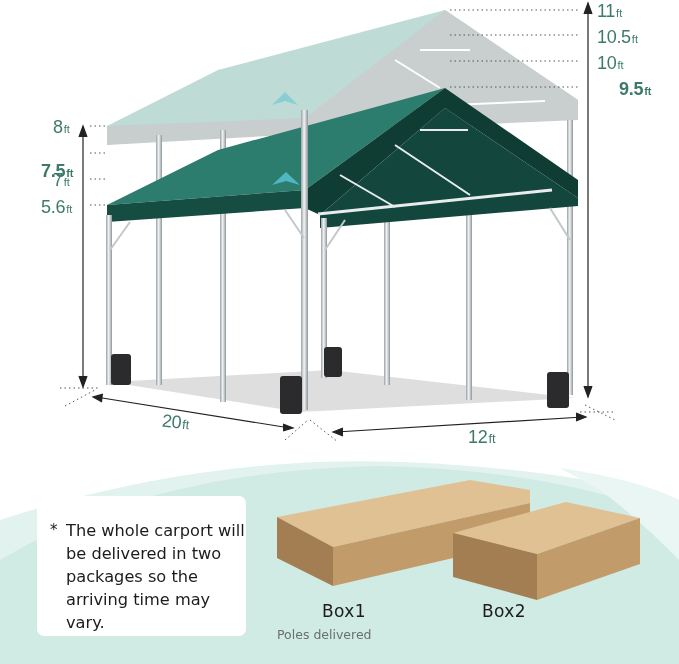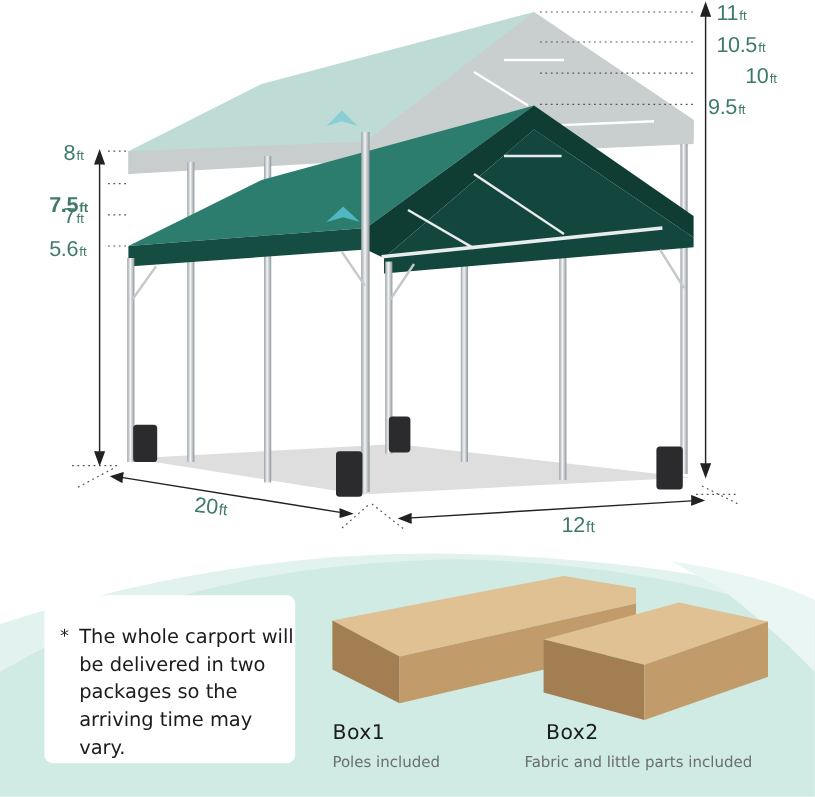--- a/index.html
+++ b/index.html
@@ -12,21 +12,21 @@
   .dim .num { font-size: 18px; letter-spacing: -0.3px; }
   .dim .unit { font-size: 11px; margin-left: 1px; }
   .dim.big .num { font-size: 18px; }
   .dim.big .unit { font-size: 13px; }
   .note-card { position: absolute; left: 37px; top: 496px; width: 209px; height: 140px;
                background: #ffffff; border-radius: 7px; }
   .note-text { position: absolute; left: 29px; top: 23px; width: 180px; color: #1c1c1c;
                font-family: "DejaVu Sans", sans-serif; font-size: 16.2px; line-height: 23px; }
   .note-star { position: absolute; left: -16px; top: 0; font-size: 15px; color: #1c1c1c; }
   .box-label { position: absolute; font-family: "DejaVu Sans", sans-serif; color: #1c1c1c;
-               font-size: 17px; letter-spacing: 0.4px; }
+               font-size: 17px; letter-spacing: 0.4px; margin-left: 45px; }
   .box-desc { position: absolute; font-family: "DejaVu Sans", sans-serif; color: #6a6f6c;
               font-size: 12.5px; }
 </style>
 </head>
 <body>
 
 <div class="stage">
 
   <svg class="scene" width="679" height="664" viewBox="0 0 679 664">
     <defs>
@@ -151,38 +151,37 @@
   <div class="dim" style="left:41px; top:198px;">
     <span class="num">5.6</span><span class="unit">ft</span>
   </div>
 
   <div class="dim" style="left:597px; top:2px;">
     <span class="num">11</span><span class="unit">ft</span>
   </div>
   <div class="dim" style="left:597px; top:28px;">
     <span class="num">10.5</span><span class="unit">ft</span>
   </div>
-  <div class="dim" style="left:597px; top:54px;margin-left:24px;">
+  <div class="dim" style="left:597px; top:54px;">
     <span class="num">10</span><span class="unit">ft</span>
   </div>
-  <div class="dim" style="left:590px; top:80px;">
+  <div class="dim" style="left:619px; top:80px;font-weight:bold;">
     <span class="num">9.5</span><span class="unit">ft</span>
   </div>
 
   <div class="dim big" style="left:162px; top:413px; transform: rotate(6deg);">
     <span class="num">20</span><span class="unit">ft</span>
   </div>
   <div class="dim big" style="left:468px; top:428px;">
     <span class="num">12</span><span class="unit">ft</span>
   </div>
 
   <div class="note-card">
     <div class="note-text">
       <span class="note-star">*</span>
       <span>The whole carport will be delivered in two packages so the arriving time may vary.</span>
     </div>
   </div>
 
   <div class="box-label" style="left:277px; top:601px;">Box1</div>
-  <div class="box-desc" style="left:277px; top:627px;">Poles included</div>
-  <div class="box-label" style="left:455px; top:601px;">Box2</div>
-  <div class="box-desc" style="left:437px; top:627px;">Fabric and little parts included</div>
+  <div class="box-desc" style="left:277px; top:627px;">Poles delivered</div>
+  <div class="box-label" style="left:437px; top:601px;">Box2</div>
 </div>
 
 </body></html>

